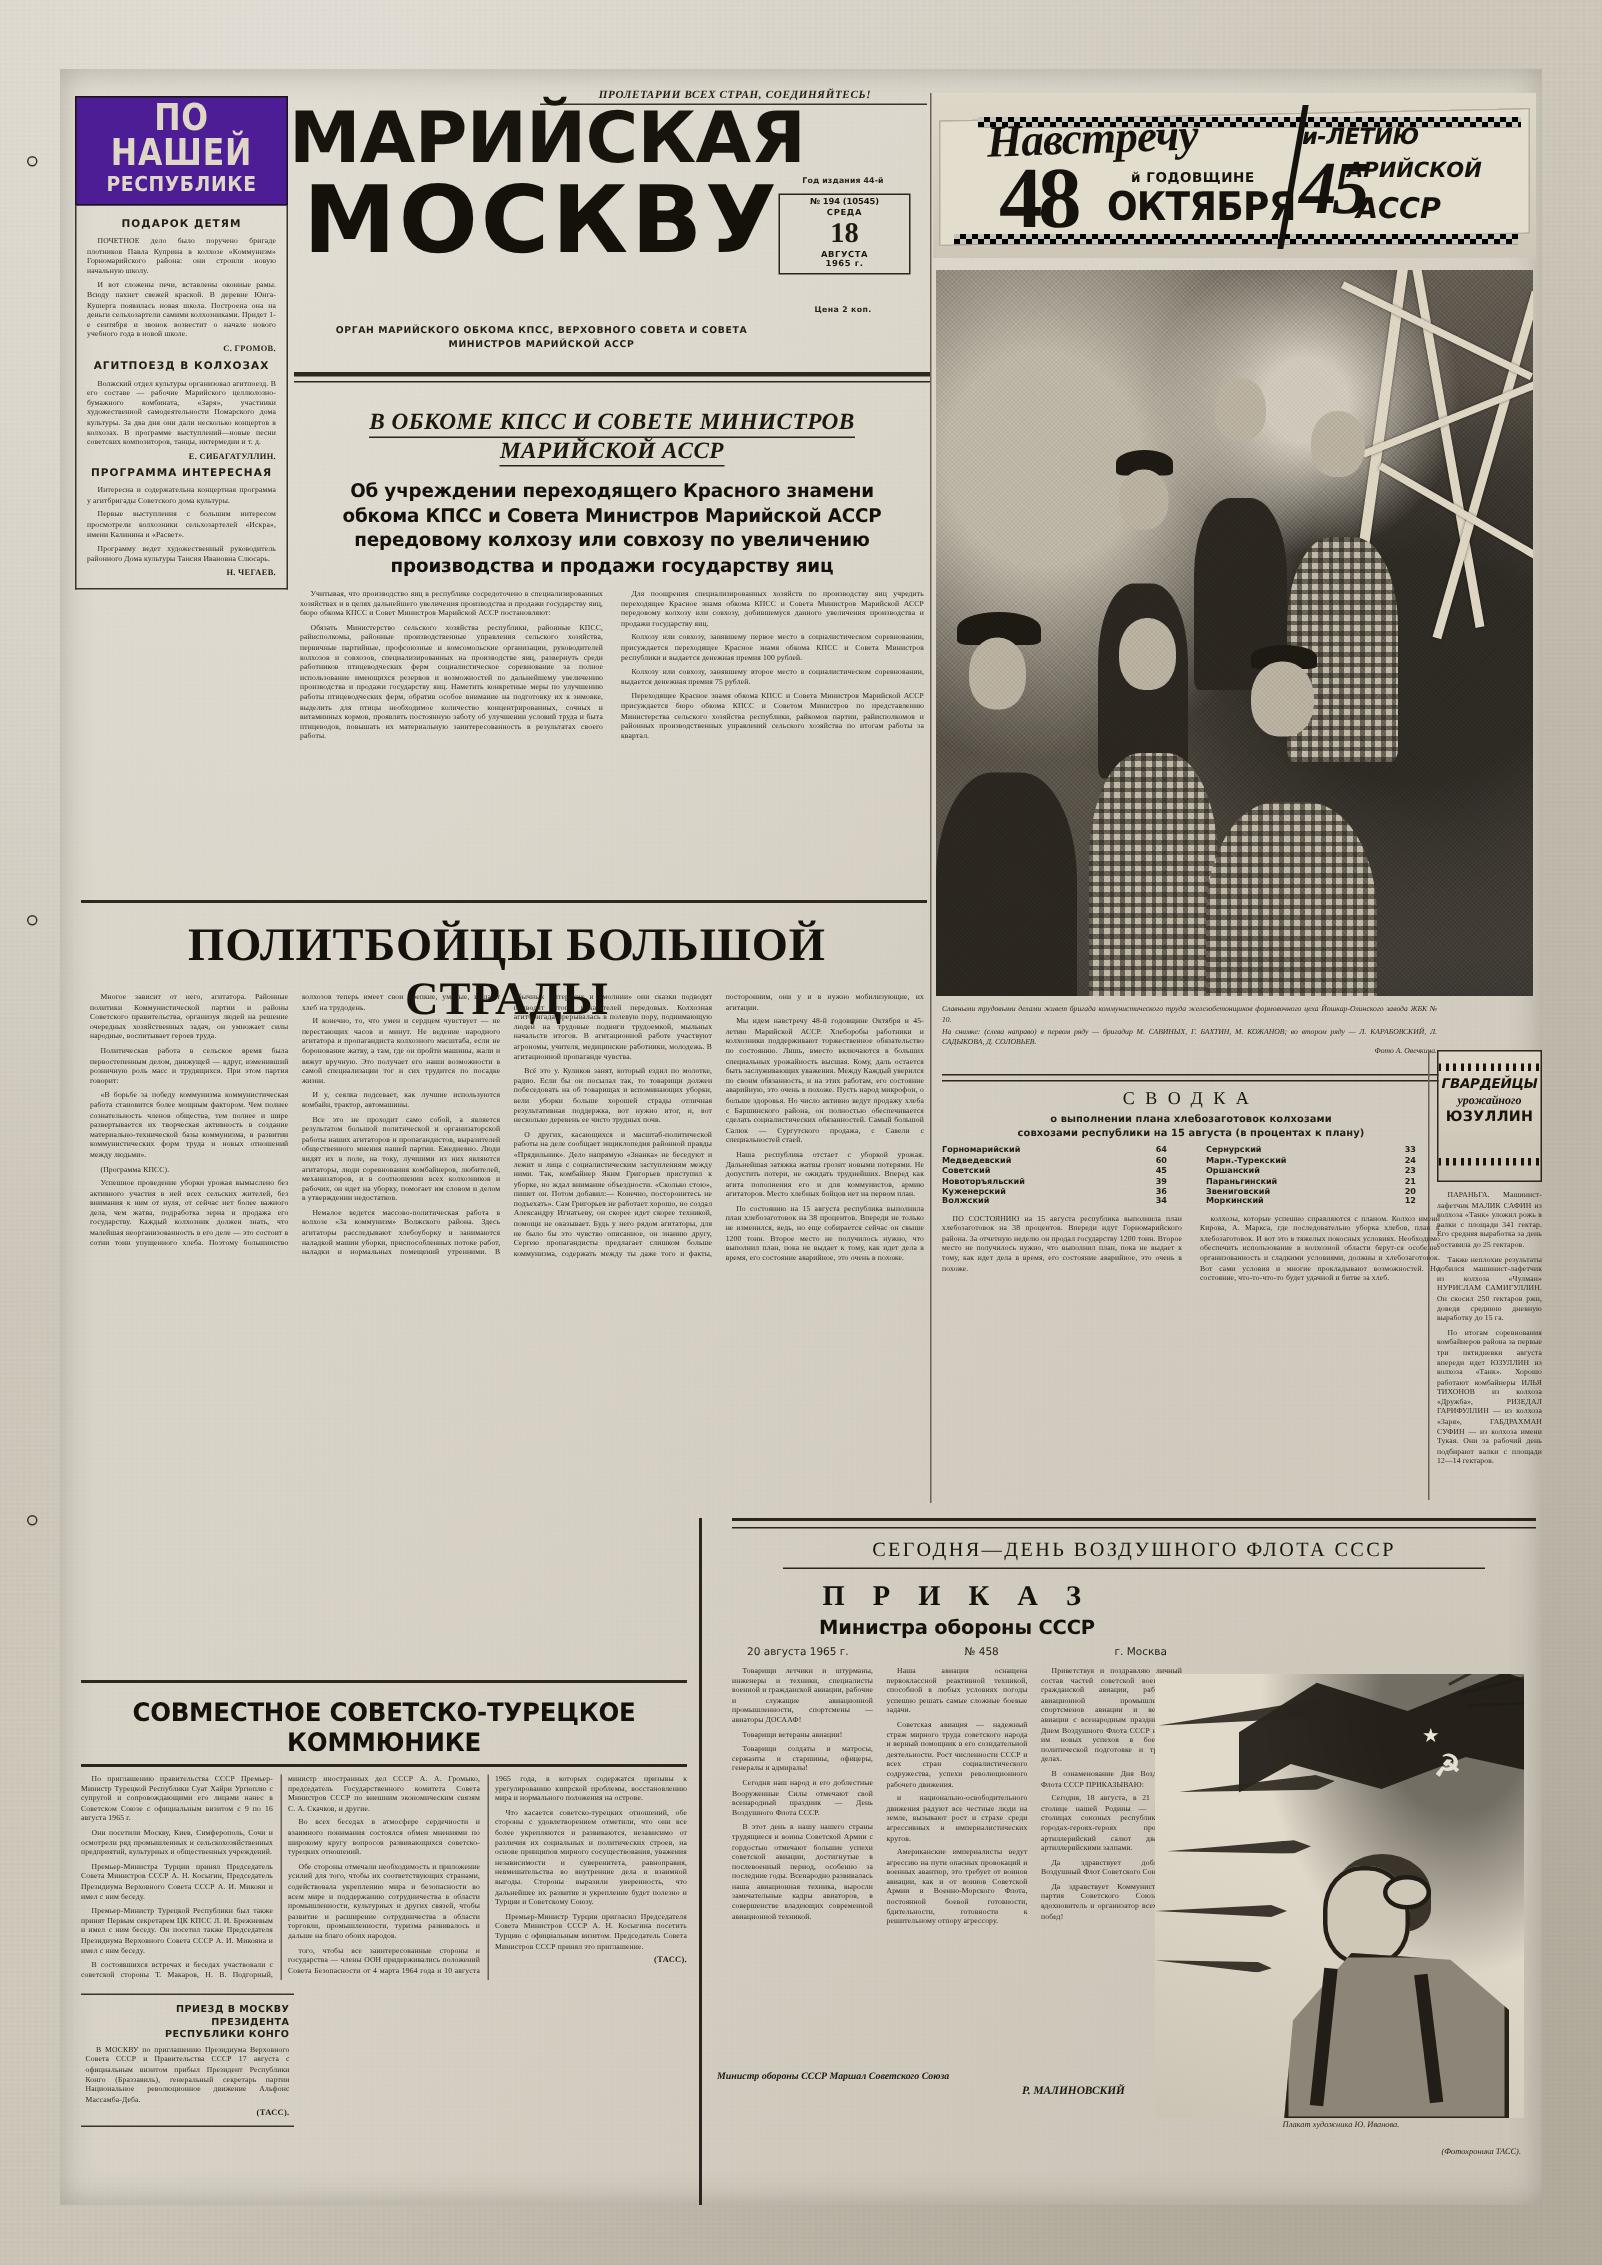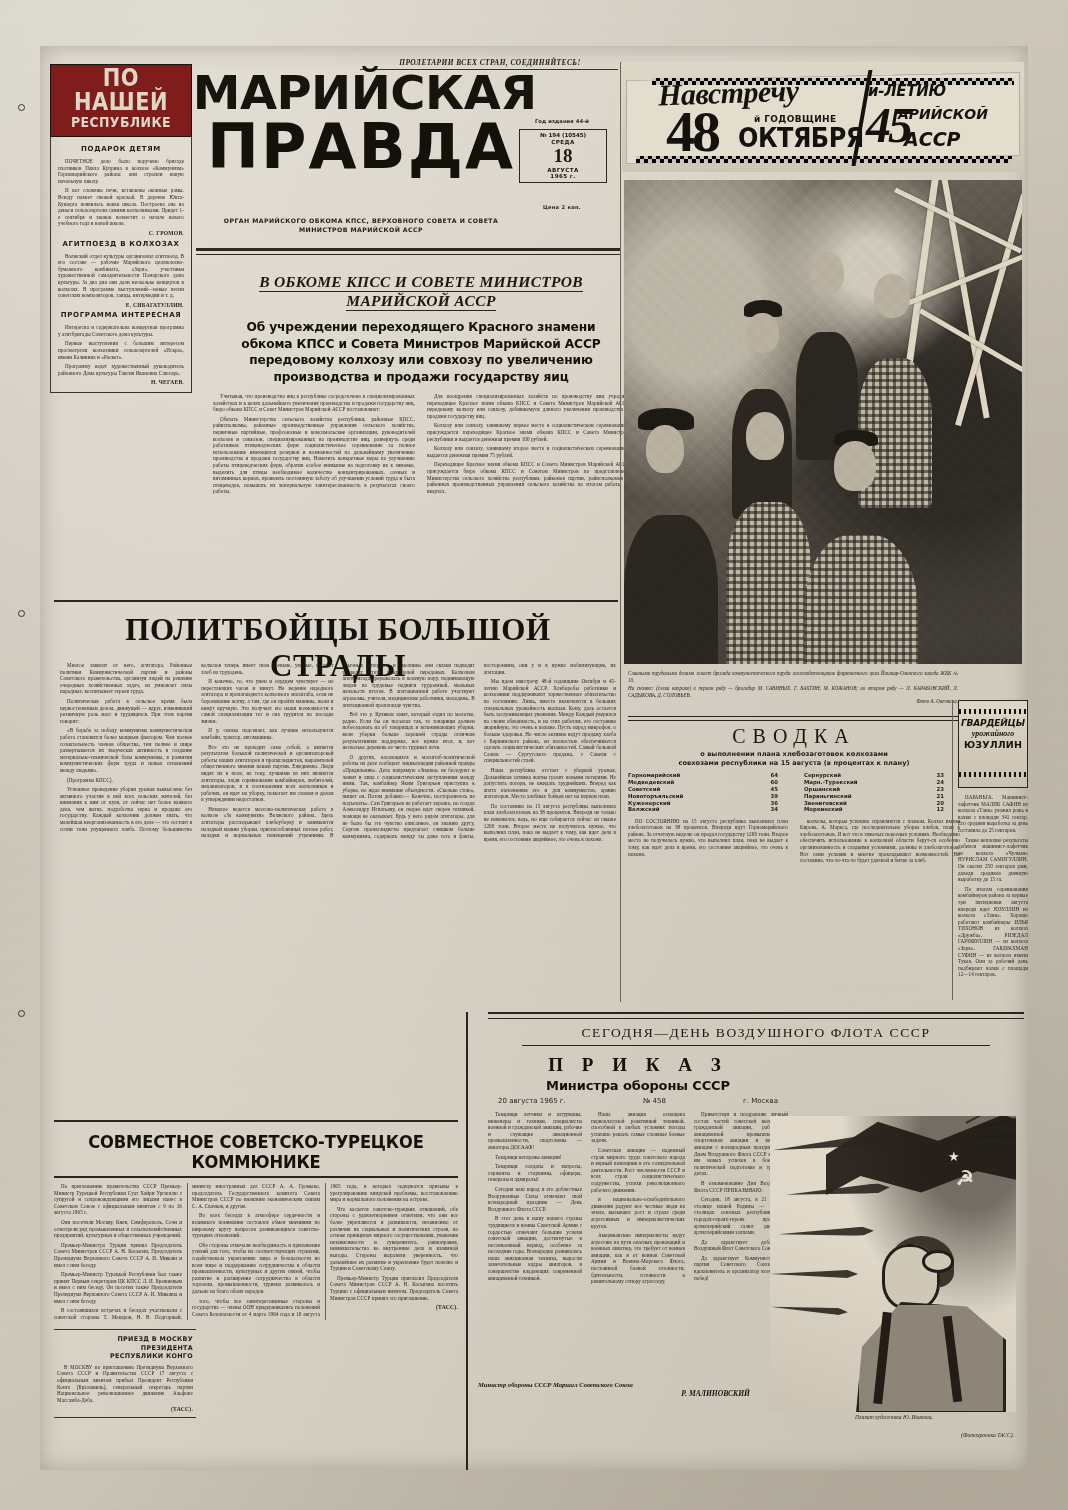--- a/index.html
+++ b/index.html
@@ -81,39 +81,39 @@
   #issue-price{
     position:absolute;left:512px;top:204px;width:100px;text-align:center;
     font-family:"DejaVu Sans", sans-serif;font-size:5.2px;font-weight:bold;color:#2a241c;letter-spacing:.05em;
   }
 
   .hrule{position:absolute;background:#2d2720;}
 
   
   #col-left{position:absolute;left:50px;top:64px;width:142px;}
   #republic-banner{
-    background:#7f1d1d;color:#ded7c6;padding:5px 4px 6px;text-align:center;
+    background:#4c1d95;color:#ded7c6;padding:5px 4px 6px;text-align:center;
     border:1px solid #181410;
   }
   #republic-banner .b1{
     font-family:"DejaVu Sans", sans-serif;font-weight:bold;font-size:21px;line-height:20px;
     letter-spacing:.5px;transform:scaleY(1.18);display:block;
   }
   #republic-banner .b2{
     font-family:"DejaVu Sans", sans-serif;font-weight:bold;font-size:12.5px;line-height:14px;
     letter-spacing:.4px;margin-top:6px;display:block;transform:scaleY(1.1);
   }
   .lc-box{border:1px solid #3b342a;border-top:none;padding:5px 7px 6px;}
   .lc-head{
     text-align:center;font-family:"DejaVu Sans", sans-serif;font-weight:bold;
     font-size:7px;letter-spacing:.10em;margin:3px 0 4px;color:#221d16;line-height:9px;
   }
 
   
-  #lead{position:absolute;left:213px;top:272px;width:416px;}
+  #lead{position:absolute;left:200px;top:272px;width:416px;}
   #lead h2{
     margin:0;text-align:center;font-style:italic;font-weight:bold;
     font-size:15.5px;line-height:19px;letter-spacing:.02em;color:#1d1812;
     font-family:"Liberation Serif", serif;
   }
   #lead h2 .u{border-bottom:1.2px solid #2b251d;padding-bottom:1px;}
   #lead h3{
     margin:9px 0 0;text-align:center;
     font-family:"DejaVu Sans", sans-serif;font-weight:bold;
     font-size:12.6px;line-height:16.5px;color:#14100b;letter-spacing:-.01em;
@@ -229,21 +229,21 @@
     position:absolute;left:628px;top:670px;width:330px;
     font-style:italic;font-size:5.1px;line-height:6.5px;color:#241f18;text-align:justify;
   }
   .photo-credit{text-align:right;font-style:italic;font-size:5.1px;}
 
   
   #svodka{position:absolute;left:628px;top:716px;width:332px;}
   #svodka .dbl{height:3px;border-top:1.6px solid #2b251d;border-bottom:1.6px solid #2b251d;margin-bottom:4px;}
   #svodka .title{
     text-align:center;font-family:"Liberation Serif", serif;font-weight:normal;
-    font-size:20px;letter-spacing:7px;color:#1a1610;margin:2px 0 2px;
+    font-size:12px;letter-spacing:7px;color:#1a1610;margin:2px 0 2px;
   }
   #svodka .subtitle{
     text-align:center;font-family:"DejaVu Sans", sans-serif;font-weight:bold;
     font-size:6.6px;line-height:9px;color:#221d16;letter-spacing:.01em;margin-bottom:4px;
   }
   #svodka table{width:100%;border-collapse:collapse;font-size:5.6px;color:#241f18;}
   #svodka td{padding:.4px 0;font-family:"DejaVu Sans", sans-serif;font-weight:bold;font-size:5.4px;}
   #svodka td.v{text-align:right;padding-right:16px;width:40px;}
   #svodka td.n2{padding-left:10px;}
   #svodka .tbl-wrap{display:flex;gap:0;}
@@ -391,21 +391,21 @@
 
   <div class="regmark" style="left:18px;top:104px;"></div>
   <div class="regmark" style="left:18px;top:610px;"></div>
   <div class="regmark" style="left:18px;top:1010px;"></div>
 
   <div id="slogan">ПРОЛЕТАРИИ ВСЕХ СТРАН, СОЕДИНЯЙТЕСЬ!</div>
   <div id="slogan-rule"></div>
 
   <div id="masthead-title">
     <div class="l1">МАРИЙСКАЯ</div>
-    <div class="l2">ПРАВДА</div>
+    <div class="l2">МОСКВУ</div>
   </div>
   <div id="masthead-sub">ОРГАН МАРИЙСКОГО ОБКОМА КПСС, ВЕРХОВНОГО СОВЕТА И СОВЕТА МИНИСТРОВ МАРИЙСКОЙ АССР</div>
 
   <div id="issue-year">Год издания 44-й</div>
   <div id="issue-box">
     <div class="num">№ 194 (10545)</div>
     <div class="dow">СРЕДА</div>
     <div class="day">18</div>
     <div class="mon">АВГУСТА</div>
     <div class="yr">1965 г.</div>

